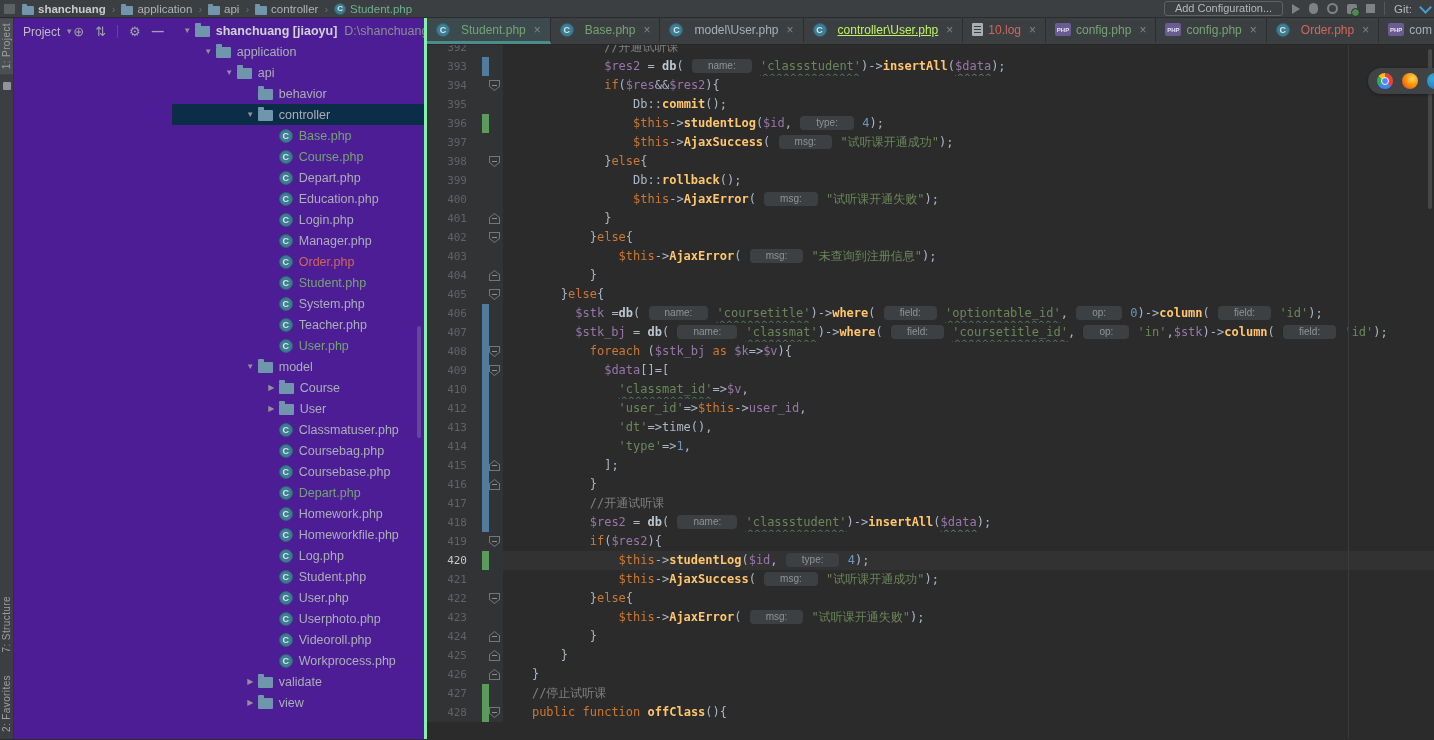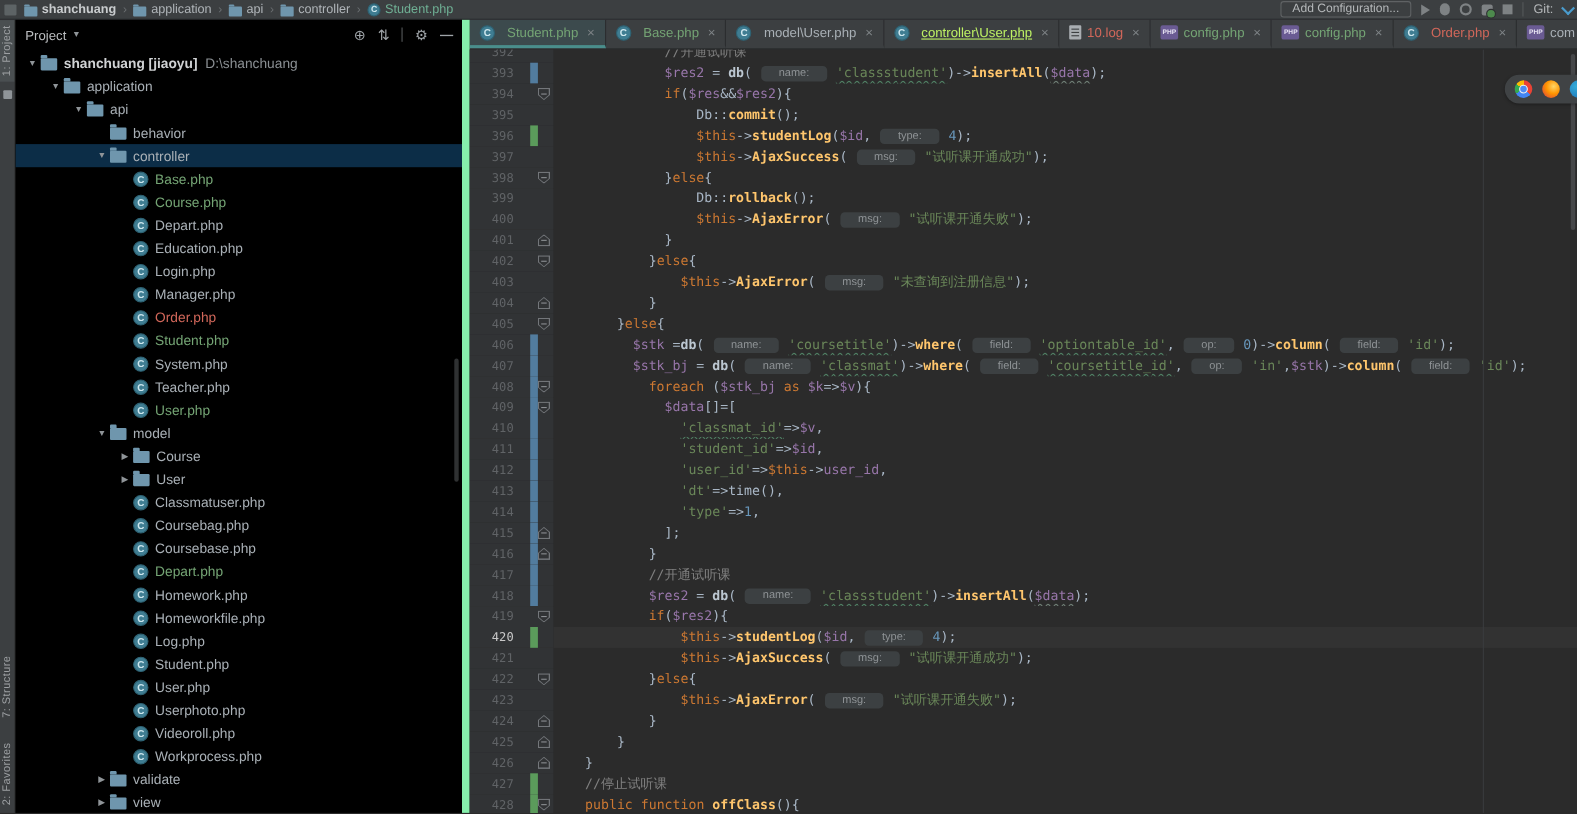--- a/index.html
+++ b/index.html
@@ -25,21 +25,21 @@
   .git-update-icon{width:9px;height:9px;border-left:2px solid #4A9CCD;border-bottom:2px solid #4A9CCD;transform:rotate(-45deg);margin-top:-2px}
   
   #main{display:flex;height:721px}
   
   #stripe{width:14px;background:#3C3F41;border-right:1px solid #303233;position:relative;flex:0 0 14px}
   .stripe-btn{writing-mode:vertical-rl;transform:rotate(180deg);font-size:10px;color:#9DA0A3;letter-spacing:.4px;padding:5px 1px}
   #stripe-project{position:absolute;top:0;left:0;width:13px;background:#4A4F51;text-align:center}
   #stripe-proj-icon{position:absolute;top:64px;left:3px;width:8px;height:8px;background:#8F9498;border-radius:1px}
   #stripe-bottom{position:absolute;bottom:2px;left:0;width:13px;display:flex;flex-direction:column;align-items:center;gap:12px}
   
-  #project-panel{width:413px;background:#000000;border-right:7px solid #86efac;display:flex;flex-direction:column;position:relative;flex:0 0 413px}
+  #project-panel{width:413px;background:#4c1d95;border-right:3px solid #86efac;display:flex;flex-direction:row;position:relative;flex:0 0 413px}
   #panel-header{height:27px;display:flex;align-items:center;padding:0 8px 0 9px;font-size:12px;color:#BBBDBF}
   #panel-title-caret{color:#8F9498;font-size:8px;margin-left:5px}
   #panel-header-icons{margin-left:auto;display:flex;align-items:center;gap:11px;color:#9FA4A8}
   .ph-icon{font-size:13px;line-height:13px}
   .ph-minus{font-weight:bold;font-size:12px}
   #tree{flex:1;overflow:hidden;padding-top:2px;font-size:12.5px;position:relative}
   .trow{height:21px;display:flex;align-items:center;white-space:nowrap}
   .trow.sel{background:#0C2D47}
   .arrow{width:15px;flex:0 0 15px;font-size:8px;color:#8F9498;text-align:center}
   .ficon{width:15px;height:11px;background:#6F96AD;border-radius:1px;position:relative;margin-right:6px;flex:0 0 15px;margin-top:2px}
@@ -540,27 +540,20 @@
           </div>
           <div class="crow">
             <div class="gut">
               <span class="lnum">410</span>
               <span class="ch ch-mod"></span>
             </div>
             <div class="ctext"><span>                </span><span class="tok-strw">'classmat_id'</span><span class="tok-pln">=&gt;</span><span class="tok-var">$v</span><span class="tok-pln">,</span></div>
           </div>
           <div class="crow">
             <div class="gut">
-              <span class="lnum">411</span>
-              <span class="ch ch-mod"></span>
-            </div>
-            <div class="ctext"><span>                </span><span class="tok-str">'student_id'</span><span class="tok-pln">=&gt;</span><span class="tok-var">$id</span><span class="tok-pln">,</span></div>
-          </div>
-          <div class="crow">
-            <div class="gut">
               <span class="lnum">412</span>
               <span class="ch ch-mod"></span>
             </div>
             <div class="ctext"><span>                </span><span class="tok-str">'user_id'</span><span class="tok-pln">=&gt;</span><span class="tok-kw">$this</span><span class="tok-pln">-&gt;</span><span class="tok-var">user_id</span><span class="tok-pln">,</span></div>
           </div>
           <div class="crow">
             <div class="gut">
               <span class="lnum">413</span>
               <span class="ch ch-mod"></span>
             </div>

